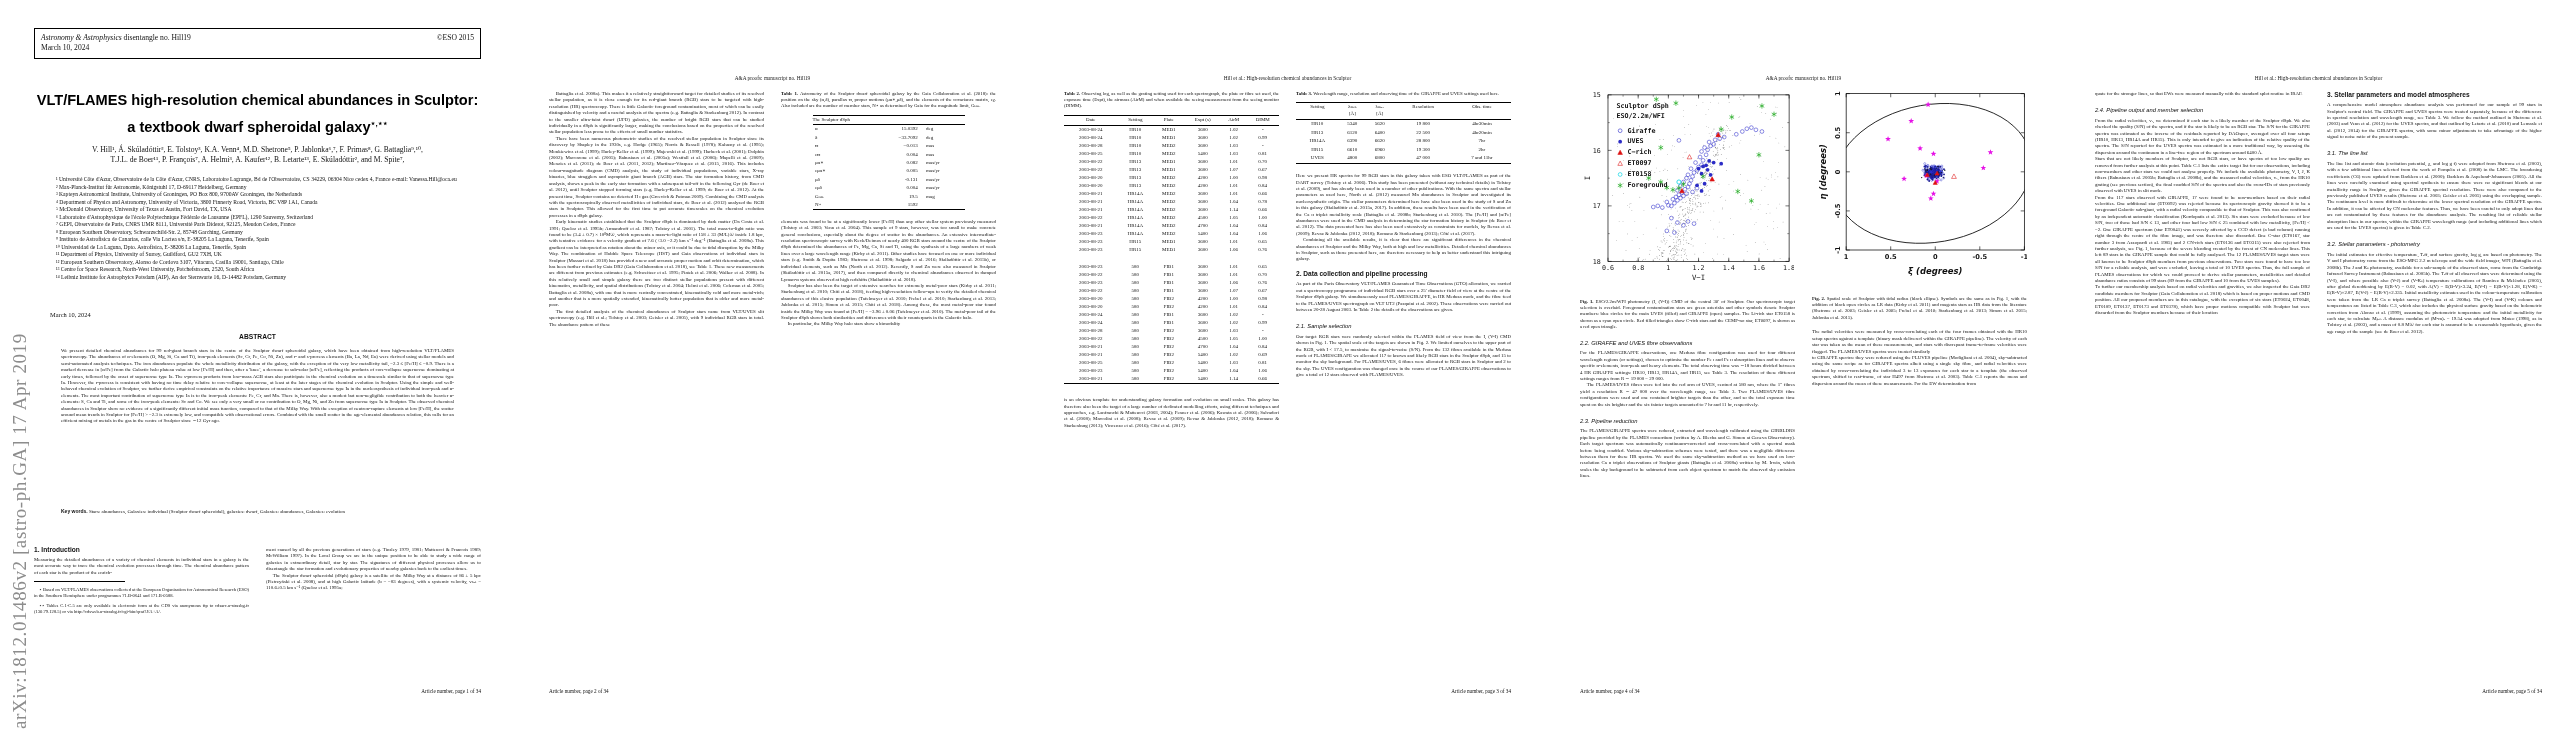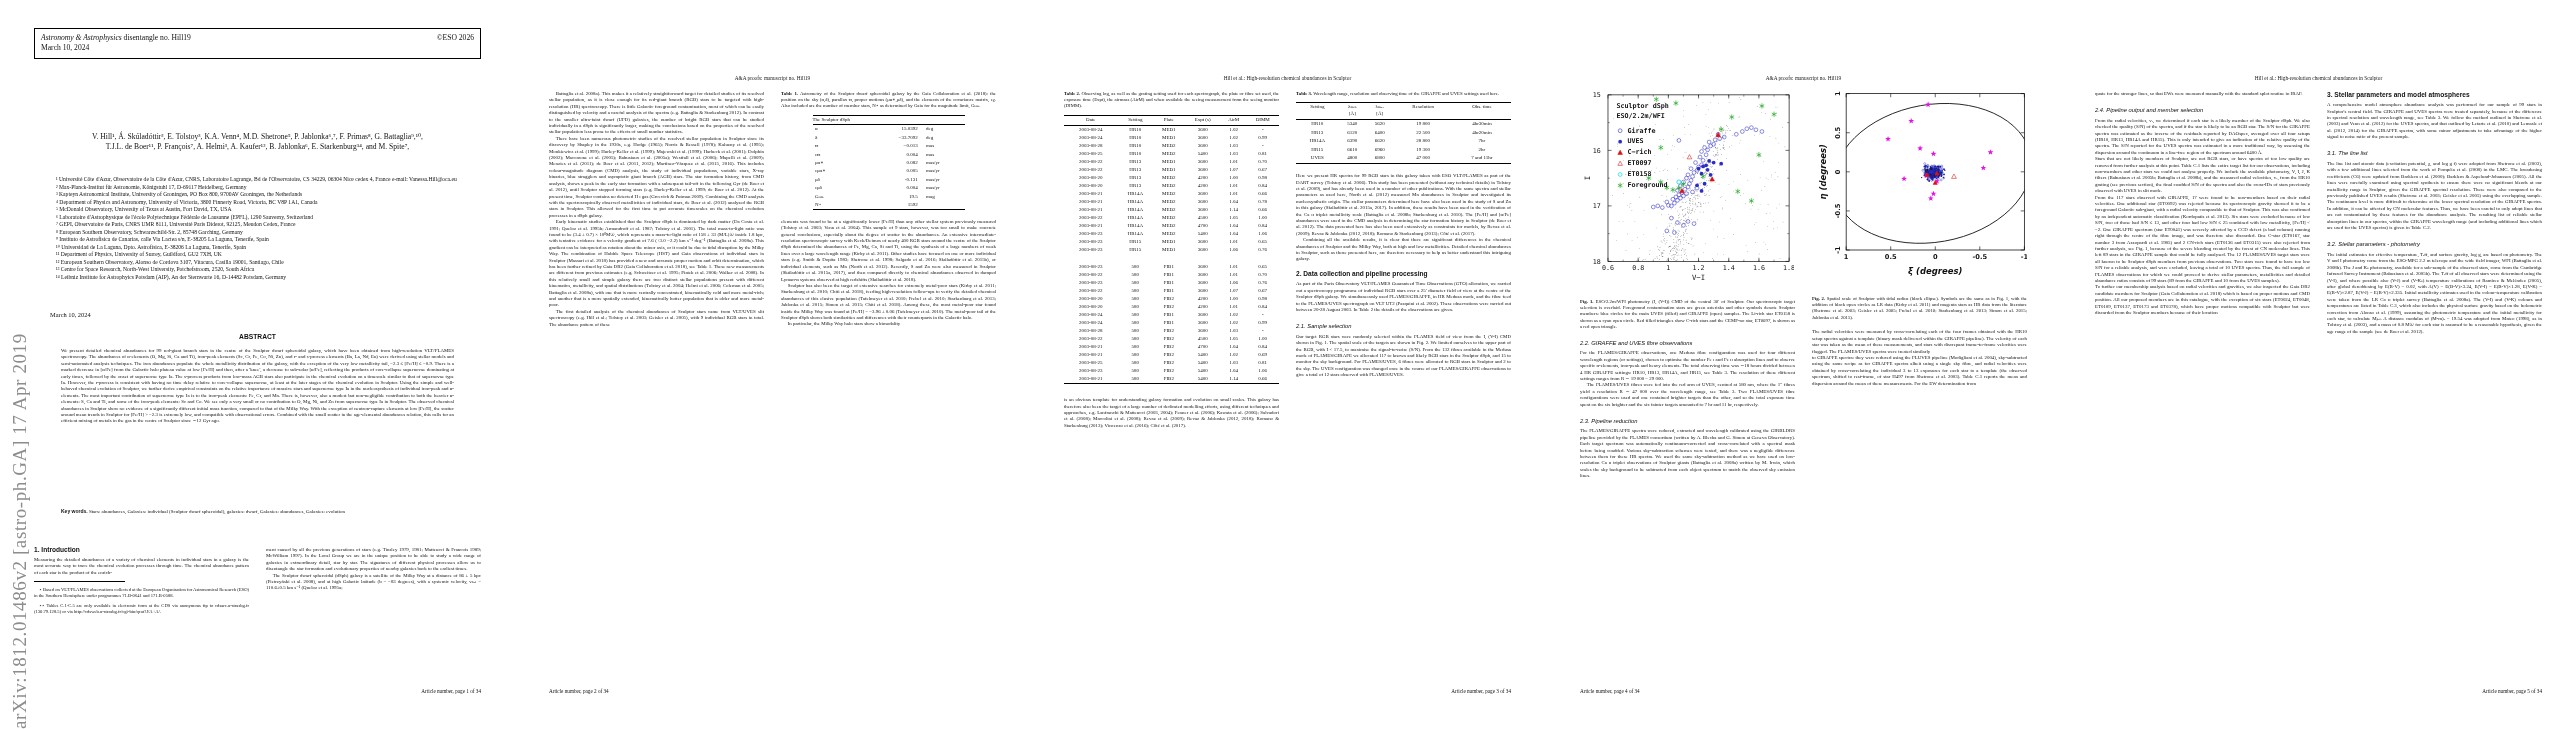--- a/index.html
+++ b/index.html
@@ -10,21 +10,21 @@
   
   .arxiv{position:absolute;left:8.5px;top:180px;height:549px;width:28px;
          writing-mode:vertical-rl;transform:rotate(180deg);
          font-size:19px;color:#8d8d8d;letter-spacing:0.6px;white-space:nowrap;}
   .hdrbox{position:absolute;left:34px;top:28px;width:433px;border:0.9px solid #000;
           padding:3.6px 6px 4.9px 6px;font-size:7.6px;line-height:10.3px;}
   .hdrbox .eso{position:absolute;right:6px;top:3.6px;}
   .ttl{position:absolute;left:24px;right:24px;top:89px;text-align:center;
        font-family:"Liberation Sans",sans-serif;font-weight:bold;font-size:14.6px;line-height:23px;color:#000;}
   .ttl sup{font-size:8px;}
-  .auth{position:absolute;left:18px;right:18px;top:132px;text-align:center;font-size:7.6px;line-height:10.3px;}
+  .auth{position:absolute;left:18px;right:18px;top:145px;text-align:center;font-size:7.6px;line-height:10.3px;}
   .affils{position:absolute;left:56px;right:40px;top:176px;font-size:5.6px;line-height:7.5px;}
   .affil{text-indent:-6px;padding-left:6px;}
   .dateline{position:absolute;left:50px;top:311px;font-size:6.4px;}
   .abshead{position:absolute;left:0;right:0;top:333px;text-align:center;
            font-family:"Liberation Sans",sans-serif;font-weight:bold;font-size:6.7px;}
   .abstract{position:absolute;left:61px;right:61px;top:348px;text-align:justify;font-size:4.9px;line-height:6.4px;}
   .keywords{position:absolute;left:61px;right:61px;top:508px;text-align:justify;font-size:5px;line-height:6.7px;}
   .kwlabel{font-family:"Liberation Sans",sans-serif;font-weight:bold;}
 
   .runhead{position:absolute;left:0;right:0;top:75px;text-align:center;font-size:5.3px;color:#222;}
@@ -65,25 +65,29 @@
   svg .f2t{font-family:"DejaVu Sans",sans-serif;font-weight:bold;}
 </style>
 </head>
 <body>
 
 <div class="page" id="page1">
   <div class="arxiv">arXiv:1812.01486v2  [astro-ph.GA]  17 Apr 2019</div>
   <div class="hdrbox">
     <div><i>Astronomy &amp; Astrophysics</i><span> disentangle no. Hill19</span></div>
     <div>March 10, 2024</div>
-    <div class="eso">©ESO 2026</div>
+    <div class="eso">©ESO 2015</div>
+  </div>
+  <div class="ttl">
+    <div>VLT/FLAMES high-resolution chemical abundances in Sculptor:</div>
+    <div><span>a textbook dwarf spheroidal galaxy</span><sup>⋆,⋆⋆</sup></div>
   </div>
   <div class="auth">
     <div>V. Hill¹, Á. Skúladóttir², E. Tolstoy³, K.A. Venn⁴, M.D. Shetrone⁵, P. Jablonka⁶,⁷, F. Primas⁸, G. Battaglia⁹,¹⁰,</div>
-    <div>T.J.L. de Boer¹¹, P. François⁷, A. Helmi³, A. Kaufer¹², B. Jablonka⁶, E. Starkenburg¹⁴, and M. Spite⁷,</div>
+    <div>T.J.L. de Boer¹¹, P. François⁷, A. Helmi³, A. Kaufer¹², B. Letarte¹³, E. Skúladóttir², and M. Spite⁷,</div>
   </div>
   <div class="affils">
 
   <div class="affil">¹ Université Côte d'Azur, Observatoire de la Côte d'Azur, CNRS, Laboratoire Lagrange, Bd de l'Observatoire, CS 34229, 06304 Nice cedex 4, France e-mail: Vanessa.Hill@oca.eu</div>
       <div class="affil">² Max-Planck-Institut für Astronomie, Königstuhl 17, D-69117 Heidelberg, Germany</div>
       <div class="affil">³ Kapteyn Astronomical Institute, University of Groningen, PO Box 800, 9700AV Groningen, the Netherlands</div>
       <div class="affil">⁴ Department of Physics and Astronomy, University of Victoria, 3800 Finnerty Road, Victoria, BC V8P 1A1, Canada</div>
       <div class="affil">⁵ McDonald Observatory, University of Texas at Austin, Fort David, TX, USA</div>
       <div class="affil">⁶ Laboratoire d'Astrophysique de l'école Polytechnique Fédérale de Lausanne (EPFL), 1290 Sauverny, Switzerland</div>
       <div class="affil">⁷ GEPI, Observatoire de Paris, CNRS UMR 8111, Université Paris Diderot, 92125, Meudon Cedex, France</div>

